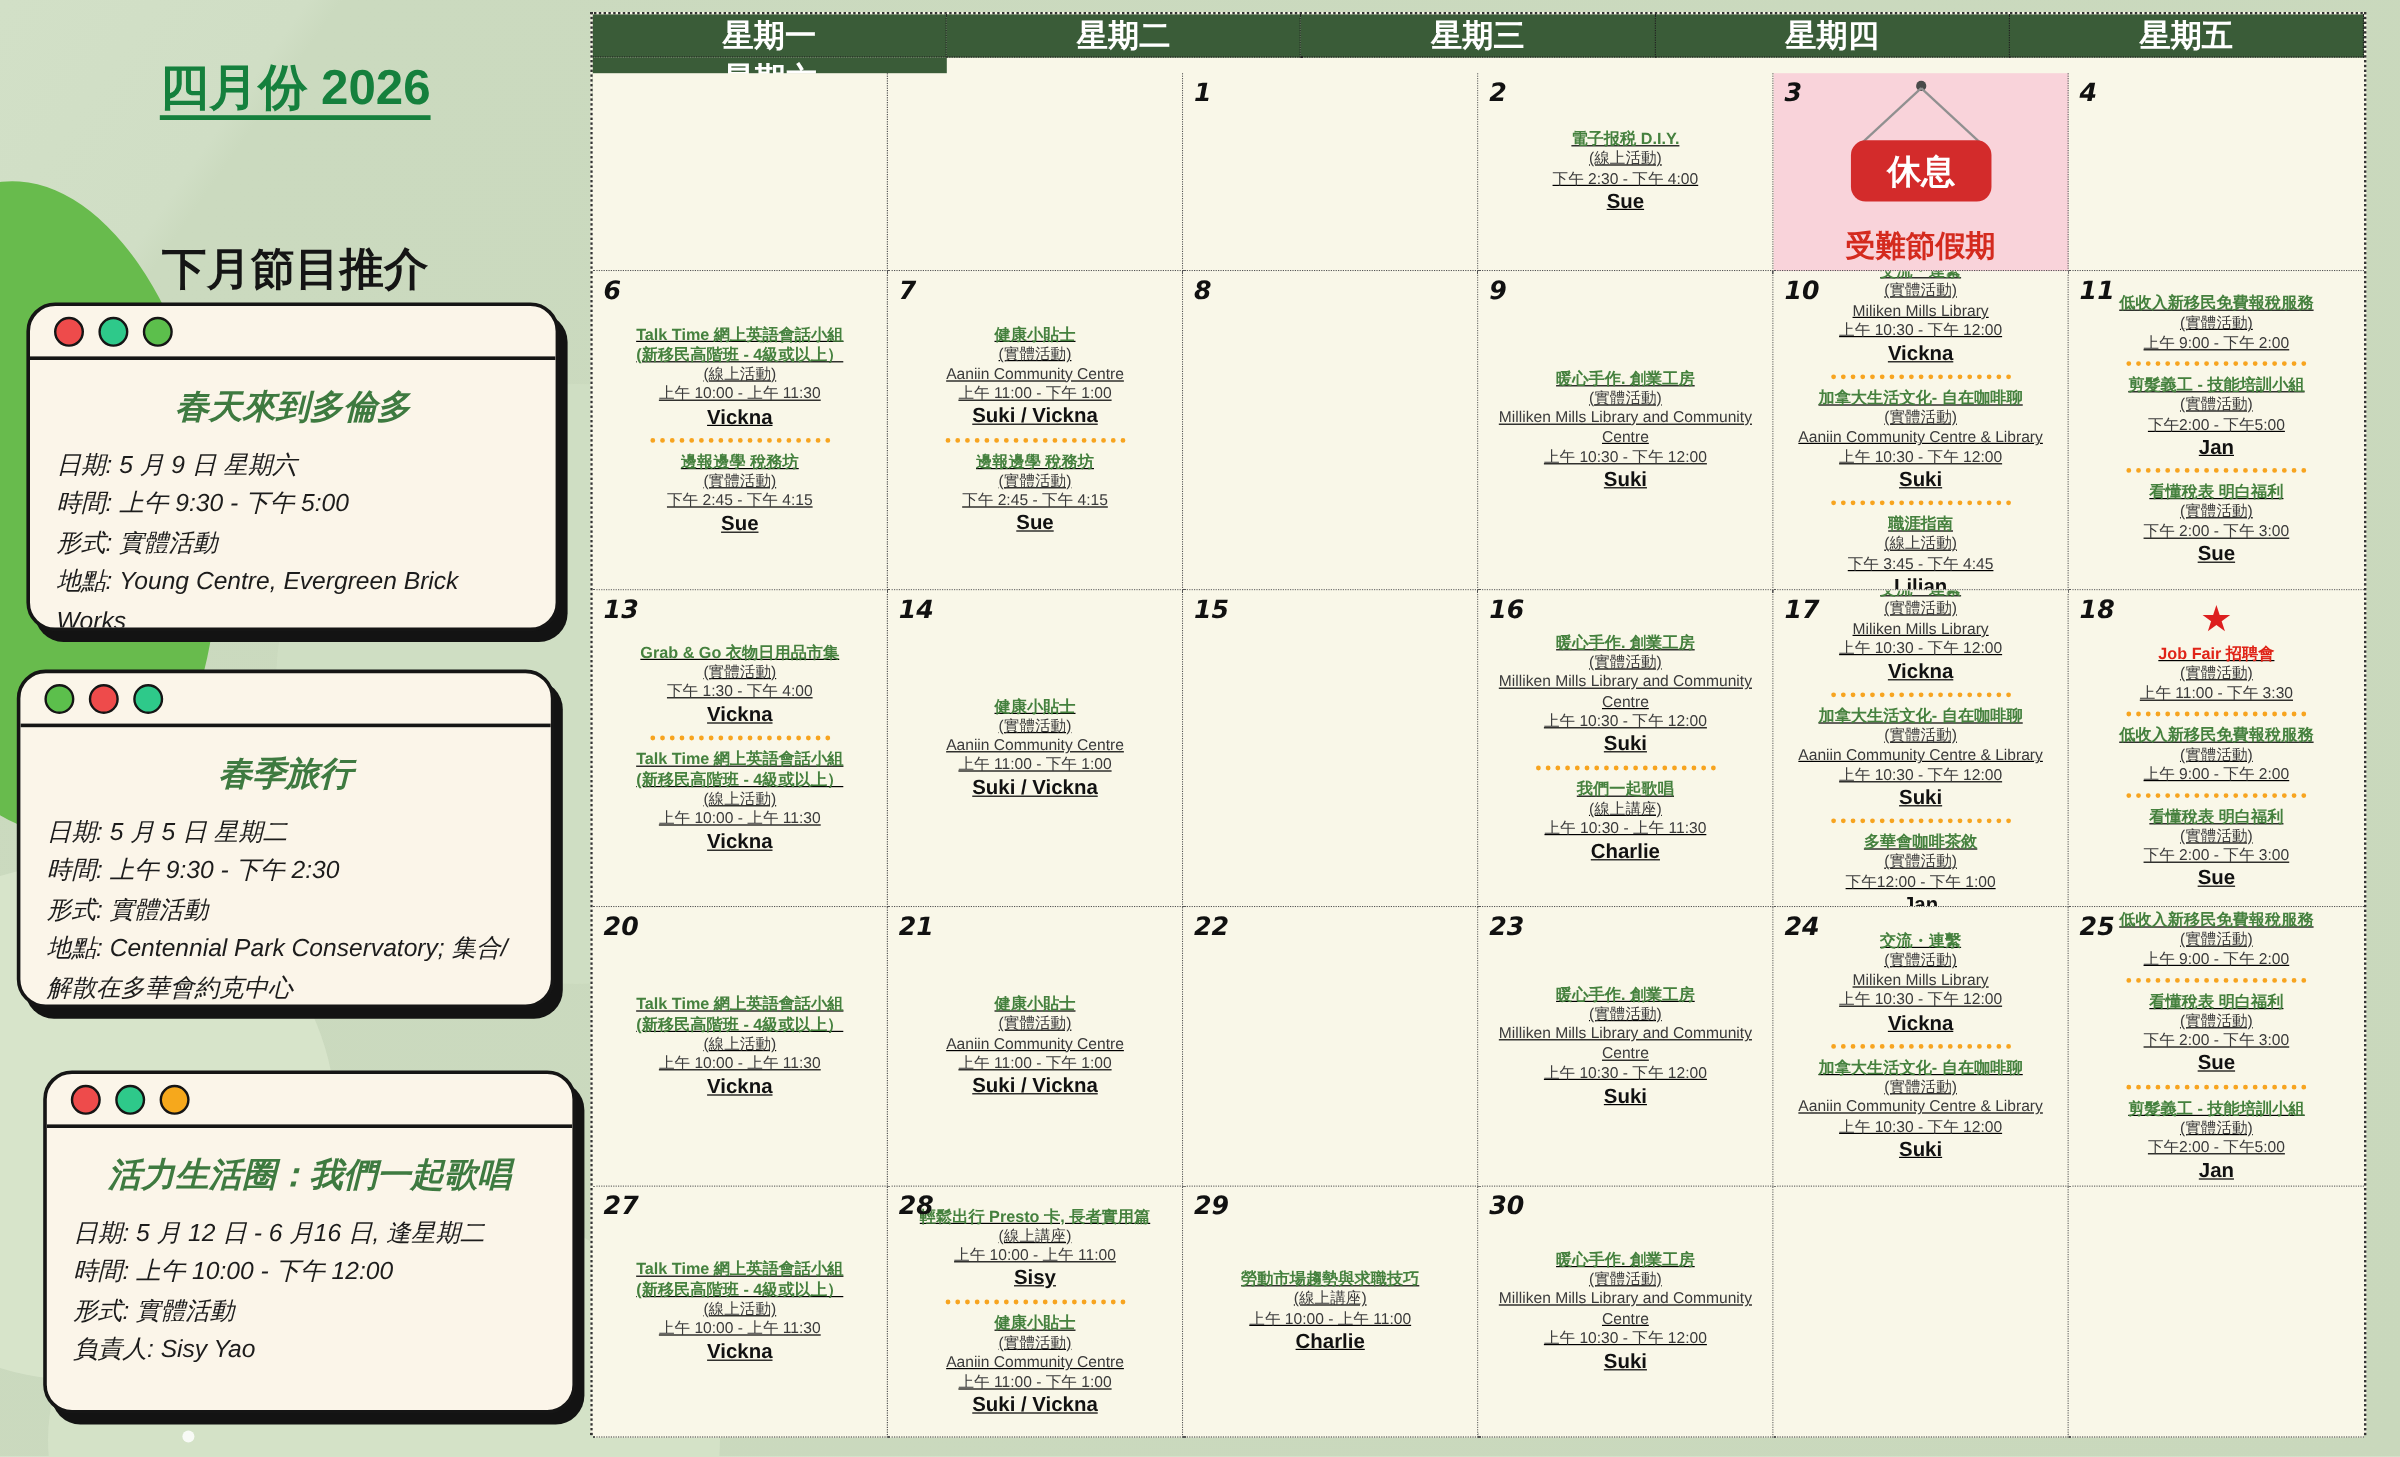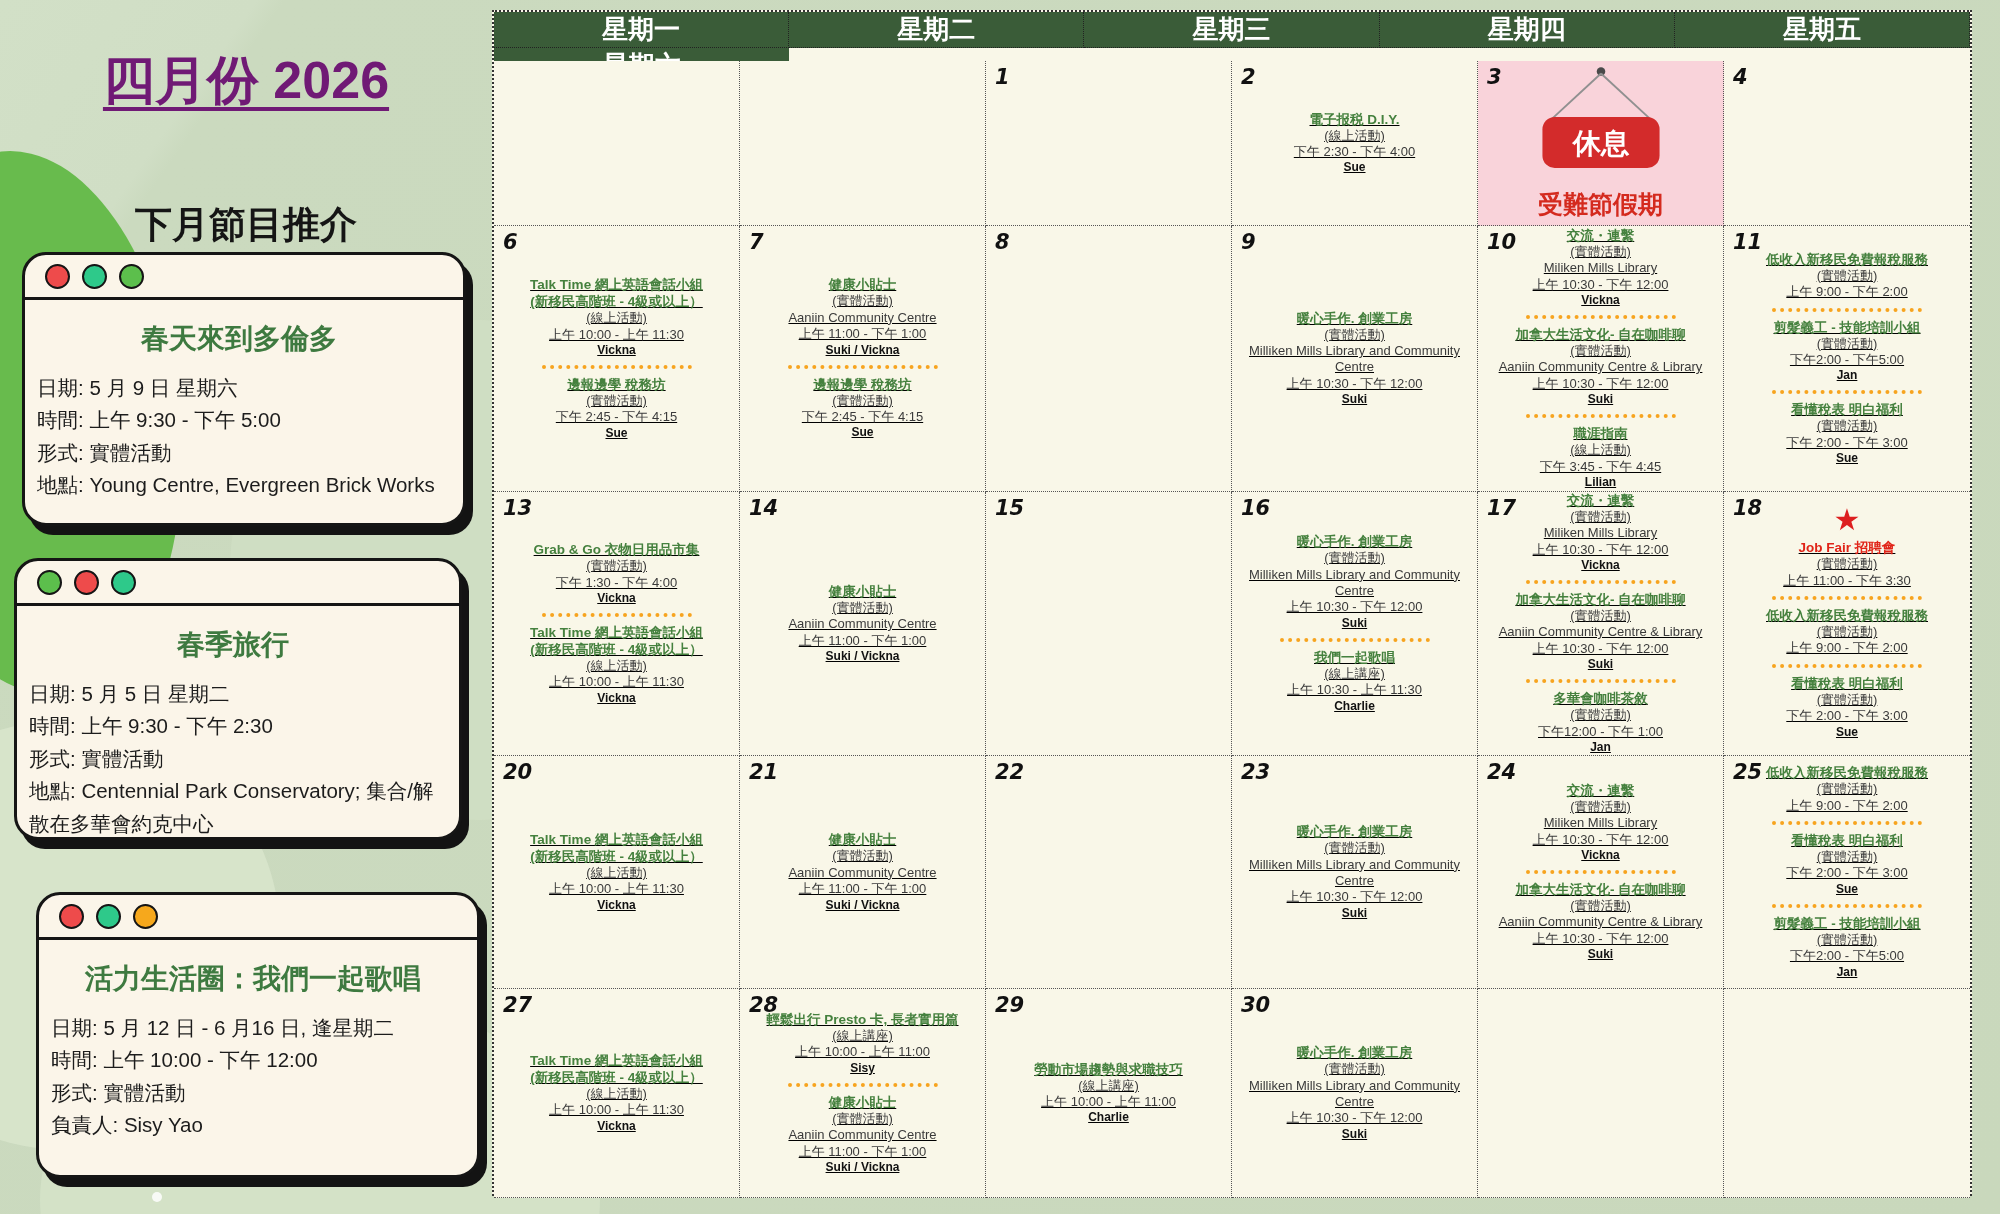--- a/index.html
+++ b/index.html
@@ -12,34 +12,34 @@
   .deco{position:absolute;z-index:0;}
   .blob-bright{left:-120px;top:150px;width:300px;height:545px;background:#68bb4d;border-radius:50%;transform:rotate(-6deg);}
   .blob-pale-1{left:230px;top:320px;width:500px;height:500px;background:#d3e1c6;border-radius:50%;opacity:.55;}
   .blob-pale-2{left:-150px;top:720px;width:430px;height:430px;background:#d9e6cd;border-radius:50%;opacity:.8;}
   .blob-pale-3{left:40px;top:990px;width:560px;height:420px;background:#d6e4c9;border-radius:50%;opacity:.8;}
   .sparkle{background:#ffffff;border-radius:50%;opacity:.85;filter:blur(.6px);}
   
   .sidebar{position:absolute;left:0;top:0;width:492px;height:1214px;z-index:2;}
   .page-title{
     position:absolute;left:0;top:46px;width:100%;text-align:center;
-    font-size:52px;font-weight:700;color:#701a75;
+    font-size:41px;font-weight:700;color:#15803d;
     text-decoration:underline;text-decoration-thickness:4px;text-underline-offset:9px;
   }
   .promo-heading{position:absolute;left:0;top:200px;width:100%;text-align:center;font-size:37px;font-weight:700;color:#151515;}
   .card{
     position:absolute;background:#fbf5e9;border:3px solid #151515;border-radius:24px;
     box-shadow:7px 9px 0 #131313;overflow:hidden;
   }
   .card1{left:22px;top:252px;width:438px;height:268px;}
   .card2{left:14px;top:558px;width:442px;height:276px;}
   .card3{left:22px;top:892px;width:438px;height:280px;margin-left:14px;}
   .card-bar{height:42px;border-bottom:3px solid #151515;display:flex;align-items:center;padding-left:20px;gap:12px;}
   .dot{width:21px;height:21px;border-radius:50%;border:2.5px solid #151515;display:inline-block;}
-  .card-body{padding:8px 22px 6px 12px;}
+  .card-body{padding:8px 22px 6px 22px;font-style:italic;}
   .card-title{text-align:center;font-size:28px;font-weight:700;color:#3e7a40;margin:12px 0 14px 0;}
   .card-line{font-size:20.5px;color:#1c1c1c;line-height:1.58;}
   
   .calendar{
     position:absolute;left:492px;top:10px;width:1480px;height:1186px;z-index:2;
     border:2px dotted #333;box-sizing:border-box;background:#f9f7e8;
   }
   .cal-header{display:grid;grid-template-columns:repeat(5,1fr);height:49px;}
   .wd{
     background:#3a5c38;color:#ffffff;font-size:26px;font-weight:700;
@@ -59,21 +59,21 @@
   }
   .events{
     position:absolute;left:0;top:0;right:0;bottom:0;
     display:flex;flex-direction:column;justify-content:center;align-items:center;
     text-align:center;padding:4px 8px;
   }
   .event{margin:2px 0;line-height:1.26;text-decoration:underline;}
   .ev-title{font-size:13.5px;font-weight:700;color:#45813e;}
   .ev-title.red{color:#e02418;}
   .ev-line{font-size:13px;color:#3a3a3a;}
-  .ev-host{font-size:12px;font-weight:700;color:#111;}
+  .ev-host{font-size:17px;font-weight:700;color:#111;}
   .sep{width:150px;border-top:4px dotted #f7a41f;margin:5px auto;}
   .star{font-size:30px;color:#dd1f1f;line-height:1;margin-bottom:2px;}
   
   .cell.holiday{background:#f9d3da;}
   .holiday .events{justify-content:space-between;border-radius:16px;}
   .holiday-label{font-size:25px;font-weight:700;color:#d42a1e;margin-top:4px;}
 </style>
 </head>
 <body>
 

